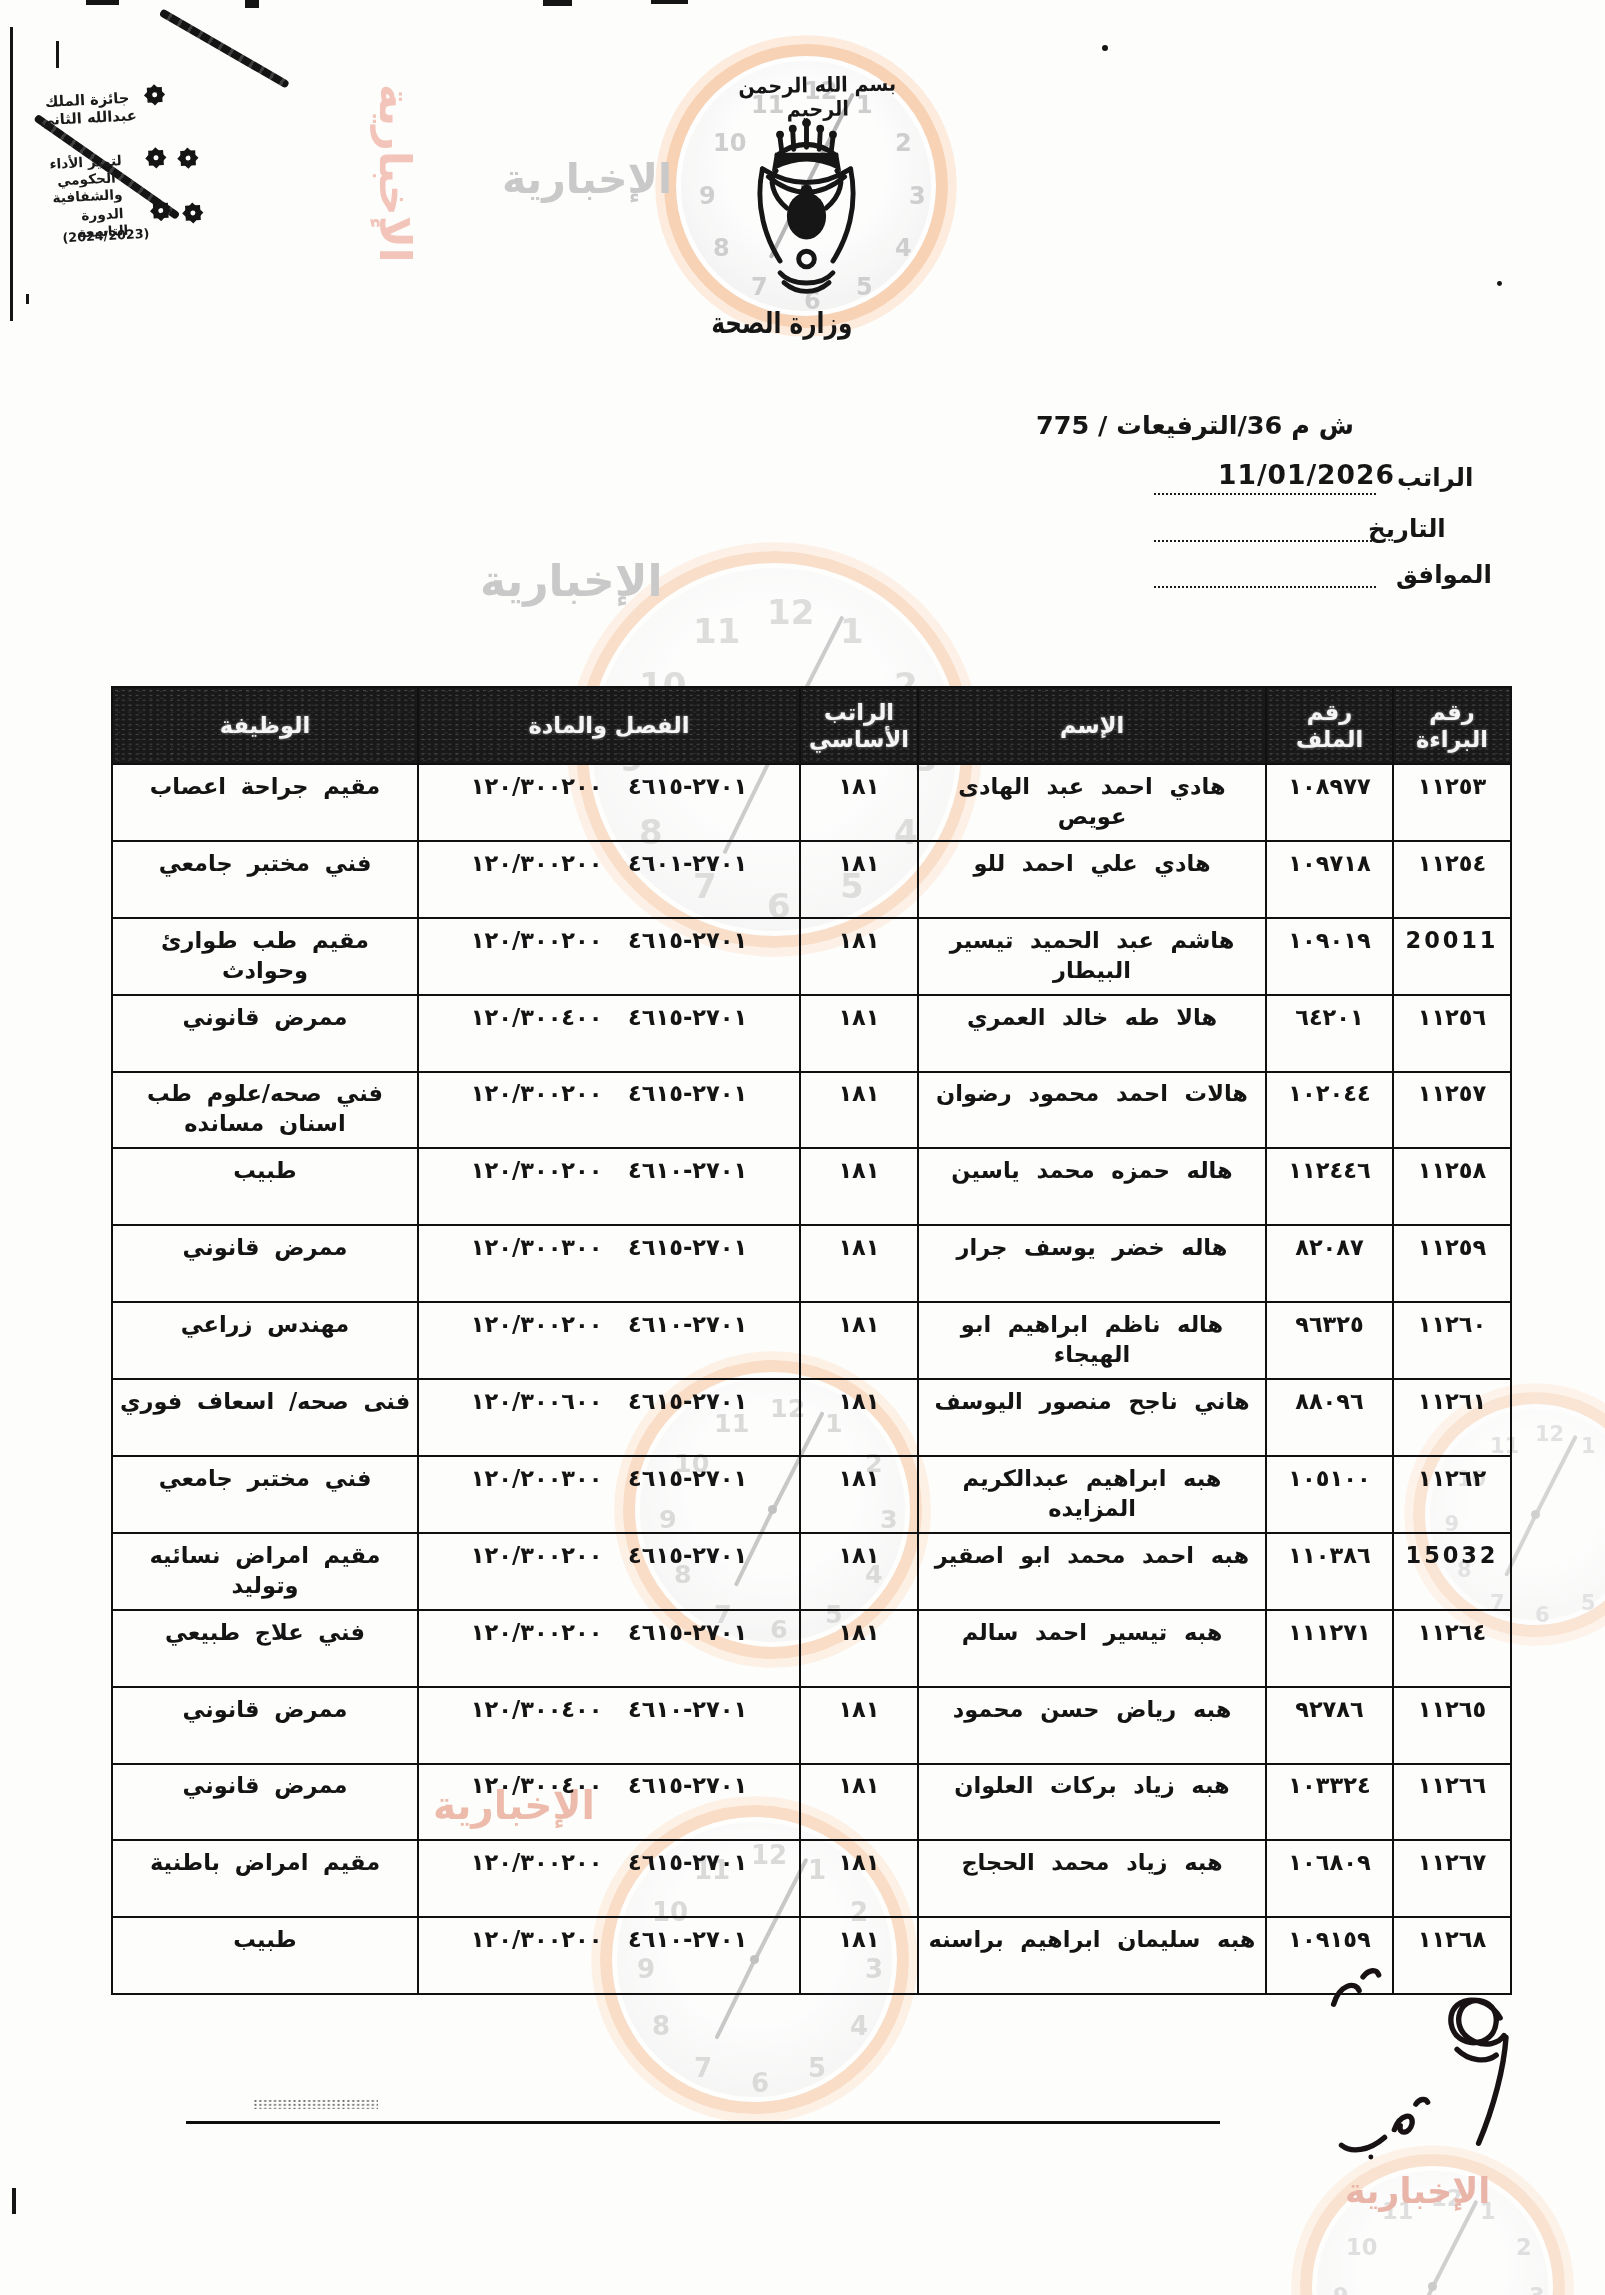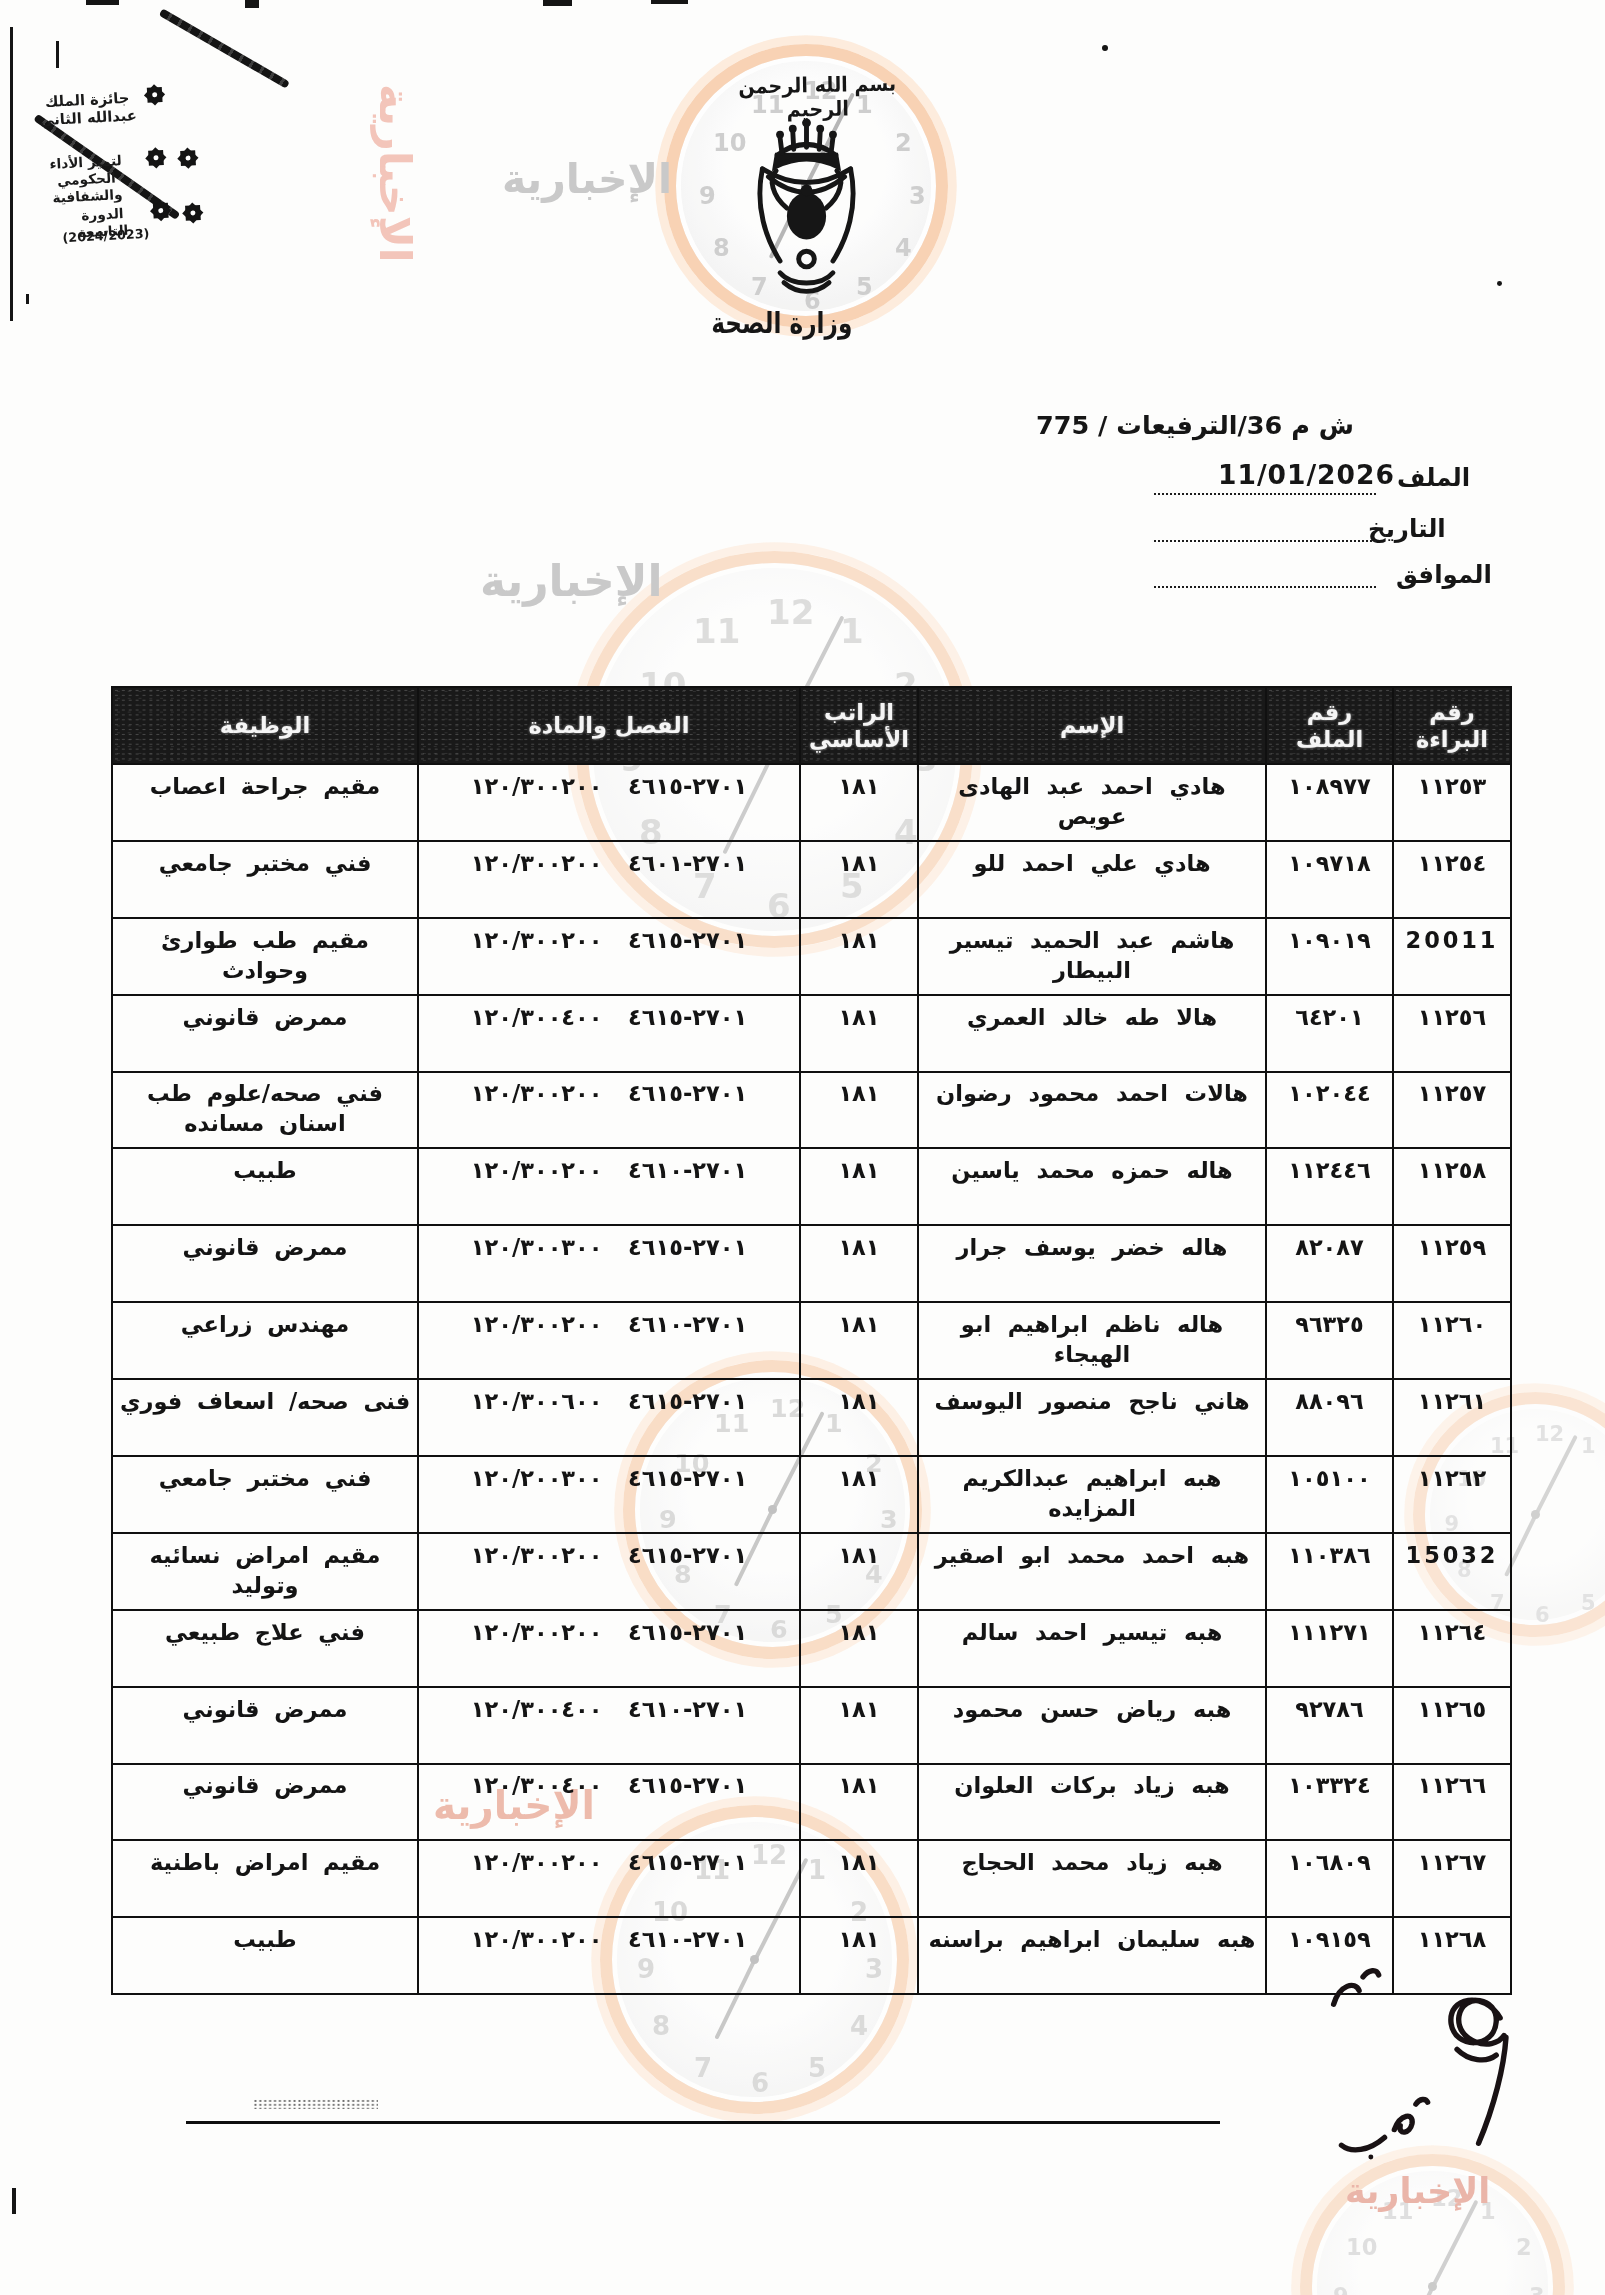--- a/index.html
+++ b/index.html
@@ -255,21 +255,21 @@
         <circle cx="75" cy="148" r="8"></circle>
         <path d="M48,162 C60,176 90,176 102,162"></path>
         <path d="M52,172 C66,184 84,184 98,172"></path>
       </g>
     </svg>
 
     <div class="ministry">وزارة الصحة</div>
 
     <div class="refline">ش م 36/الترفيعات / 775</div>
 
-    <div class="fieldlabel" style="left:1397px;top:463px;">الملف</div>
+    <div class="fieldlabel" style="left:1397px;top:463px;">الراتب</div>
     <div class="fieldvalue" style="left:1218px;top:459px;direction:ltr;">11/01/2026</div>
     <div class="dotline" style="left:1154px;top:463px;height:30px;"></div>
 
     <div class="fieldlabel" style="left:1368px;top:514px;">التاريخ</div>
     <div class="dotline" style="left:1154px;top:512px;height:28px;"></div>
 
     <div class="fieldlabel" style="left:1396px;top:560px;">الموافق</div>
     <div class="dotline" style="left:1154px;top:558px;height:28px;"></div>
 
     <table class="doc">

